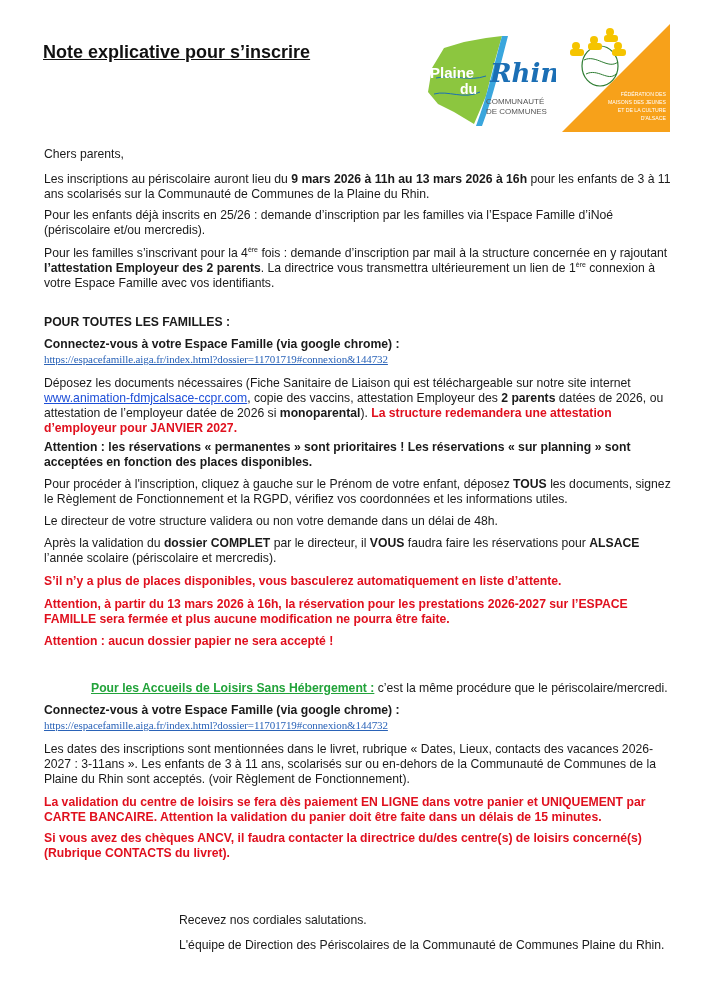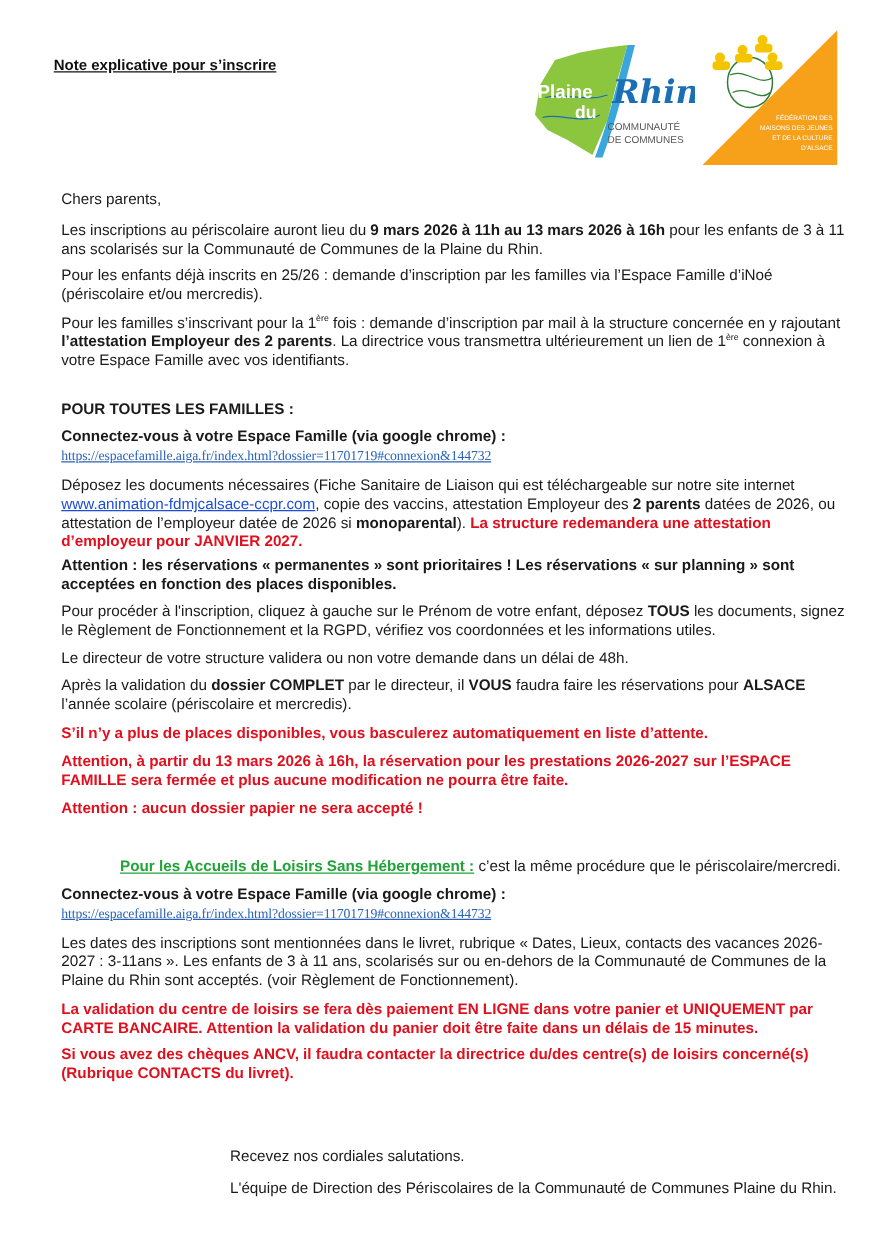--- a/index.html
+++ b/index.html
@@ -1,23 +1,23 @@
 <!DOCTYPE html>
 <html><head>
 <meta charset="utf-8">
 <style>
   html, body { margin: 0; padding: 0; background: #ffffff; }
   body { width: 710px; height: 1000px; position: relative; overflow: hidden;
          font-family: "Liberation Sans", sans-serif; color: #1a1a1a; font-size: 12.2px; line-height: 15px; }
-  .title { position: absolute; left: 43px; top: 43px; font-weight: bold; font-size: 12px; line-height: 18px;
+  .title { position: absolute; left: 43px; top: 43px; font-weight: bold; font-size: 18px; line-height: 18px;
            text-decoration: underline; color: #111; }
   .title div { white-space: nowrap; }
   .logo1 { position: absolute; left: 424px; top: 34px; width: 132px; height: 96px; }
   .logo2 { position: absolute; left: 562px; top: 24px; width: 108px; height: 108px; }
-  .p { position: absolute; left: 43px; width: 630px; margin: 6px; }
+  .p { position: absolute; left: 43px; width: 630px; margin: 1px; }
   .b { font-weight: bold; }
   .red { color: #e0101e; font-weight: bold; }
   .link { color: #1d4ed8; text-decoration: underline; }
   .link2 { color: #2a63b8; text-decoration: underline; font-family: Liberation Serif, serif; font-size: 11px; letter-spacing: -0.1px; }
   .green { color: #22a33a; font-weight: bold; text-decoration: underline; padding-left: 47px; }
   sup { font-size: 7px; line-height: 0; vertical-align: super; }
 </style>
 </head>
 <body>
 
@@ -60,21 +60,21 @@
 
 <p class="p" style="top:146px">Chers parents,</p>
 
 <p class="p" style="top:171px">
   <span>Les inscriptions au périscolaire auront lieu du </span><span class="b">9 mars 2026 à 11h au 13 mars 2026 à 16h</span><span> pour les enfants de 3 à 11 ans scolarisés sur la Communauté de Communes de la Plaine du Rhin.</span>
 </p>
 
 <p class="p" style="top:207px">Pour les enfants déjà inscrits en 25/26 : demande d’inscription par les familles via l’Espace Famille d’iNoé (périscolaire et/ou mercredis).</p>
 
 <p class="p" style="top:245px">
-  <span>Pour les familles s’inscrivant pour la 1</span><sup>ère</sup><span> fois : demande d’inscription par mail à la structure concernée en y rajoutant </span><span class="b">l’attestation Employeur des 2 parents</span><span>. La directrice vous transmettra ultérieurement un lien de 1</span><sup>ère</sup><span> connexion à votre Espace Famille avec vos identifiants.</span>
+  <span>Pour les familles s’inscrivant pour la 4</span><sup>ère</sup><span> fois : demande d’inscription par mail à la structure concernée en y rajoutant </span><span class="b">l’attestation Employeur des 2 parents</span><span>. La directrice vous transmettra ultérieurement un lien de 1</span><sup>ère</sup><span> connexion à votre Espace Famille avec vos identifiants.</span>
 </p>
 
 <p class="p b" style="top:314px">POUR TOUTES LES FAMILLES :</p>
 
 <p class="p" style="top:336px">
   <span class="b">Connectez-vous à votre Espace Famille (via google chrome) :</span><br>
   <a class="link2">https://espacefamille.aiga.fr/index.html?dossier=11701719#connexion&amp;144732</a>
 </p>
 
 <p class="p" style="top:375px">

